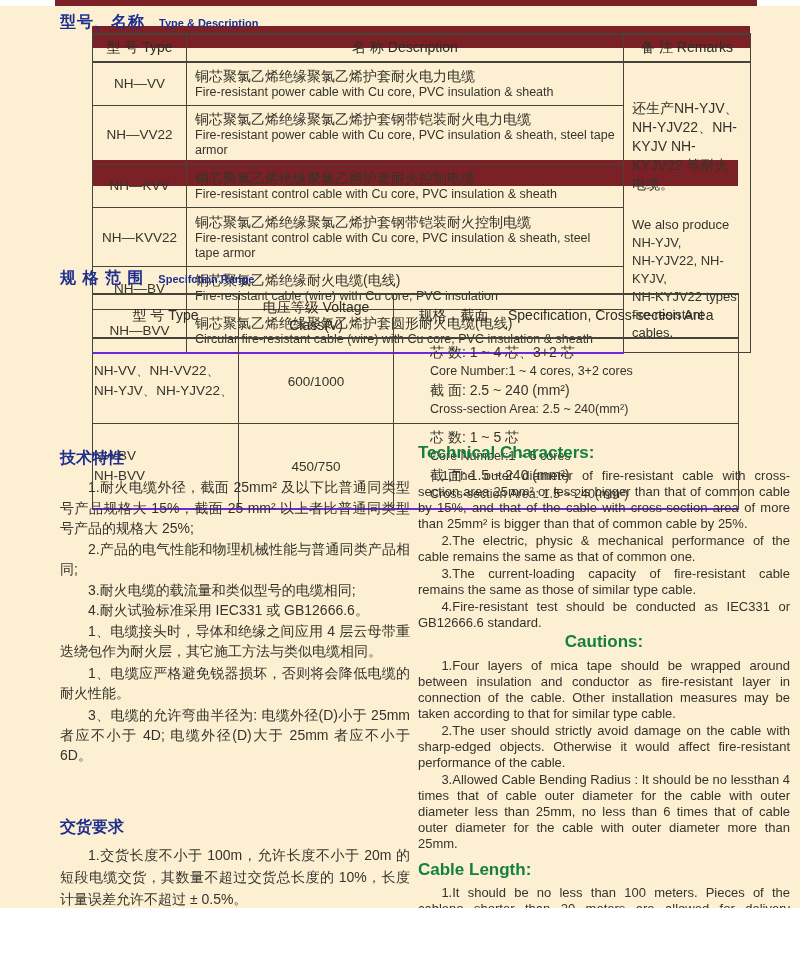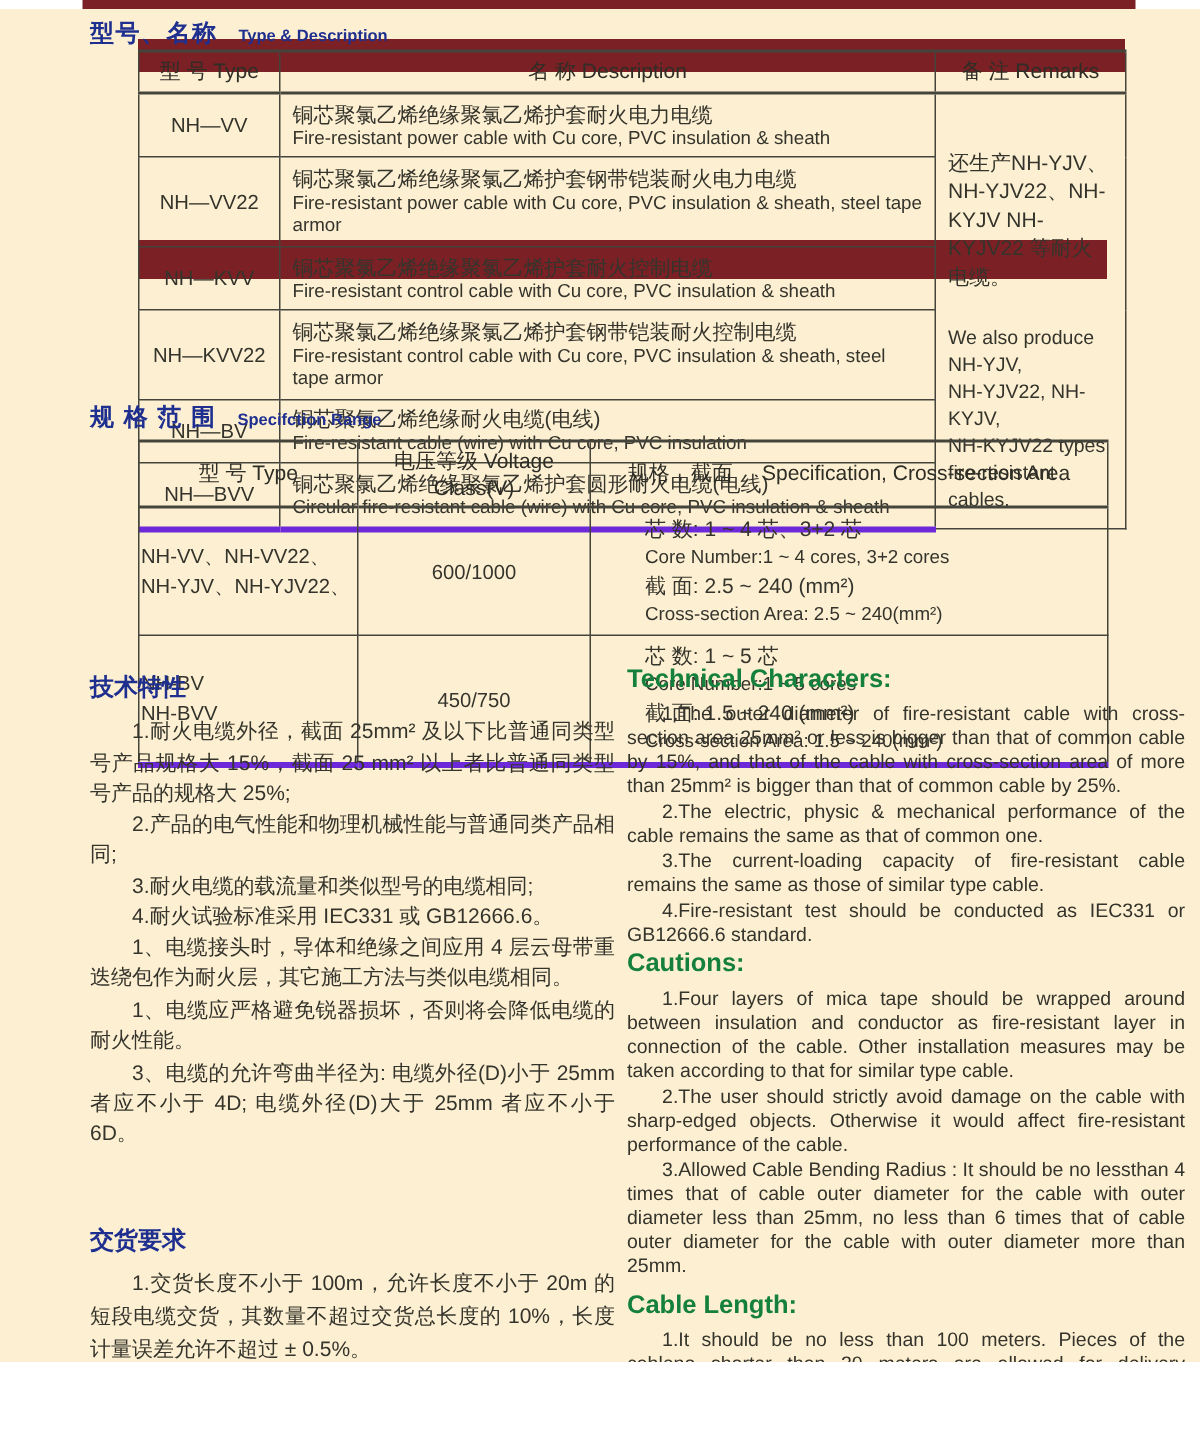--- a/index.html
+++ b/index.html
@@ -20,21 +20,21 @@
   .sec-title .en{font-size:11px;font-weight:bold;color:#1f2f8f;}
   .title1{top:12px;left:60px;}
   .title2{top:268px;left:60px;}
 
   table{border-collapse:collapse;table-layout:fixed;}
   .t1{position:absolute;top:33px;left:92px;width:658px;}
   .t2{position:absolute;top:293px;left:92px;width:646px;}
   .t1 th,.t1 td,.t2 th,.t2 td{border:1px solid #45443a;}
   .t1 th,.t2 th{border-top:2px solid #45443a;border-bottom:2px solid #45443a;
     font-weight:normal;font-size:14px;padding:4px 2px;text-align:center;color:#2e2d26;}
-  .t1 tr:last-child td,.t2 tr:last-child td{border-bottom:4px solid #6d28d9;}
+  .t1 tr:last-child td,.t2 tr:last-child td{border-bottom:2px solid #6d28d9;}
 
   .t1 td.type{font-size:13.5px;text-align:center;vertical-align:middle;}
   .t1 td.desc{padding:2px 8px;vertical-align:middle;}
   .t1 .desc .zh{font-size:14px;line-height:17px;}
   .t1 .desc .en{font-size:12.5px;line-height:15px;}
   .t1 td.remarks{padding:10px 8px;vertical-align:top;}
   .t1 .remarks .zh{font-size:14px;line-height:19px;margin-top:26px;}
   .t1 .remarks .en{font-size:13px;line-height:18px;margin-top:22px;white-space:pre-line;}
 
   .t2 td{vertical-align:middle;}
@@ -49,21 +49,21 @@
   .col-left{left:60px;top:448px;width:350px;}
   .col-right{left:418px;top:443px;width:372px;}
   .h-zh{font-size:16px;font-weight:bold;color:#1f2f8f;margin:0 0 8px 0;}
   .h-en{font-size:17px;font-weight:bold;color:#15803d;margin:0 0 5px 0;}
   .p-zh{font-size:14px;line-height:20.5px;text-indent:2em;text-align:justify;margin:0;}
   .p-en{font-size:13px;line-height:16px;text-indent:1.8em;text-align:justify;margin:0 0 1px 0;}
   .use-items .p-zh{line-height:20px;margin-bottom:2px;}
   .deliv-items .p-zh{line-height:22px;}
   .mt-use{margin-top:26px;margin-bottom:30px;}
   .mt-deliv{margin-top:52px;margin-bottom:6px;}
-  .mt-caut{margin-bottom:6px;}
+  .mt-caut{margin-bottom:6px;text-align:center;}
   .mt-len{margin-top:8px;margin-bottom:5px;}
 </style>
 </head>
 <body>
 
 <div class="page">
   <div class="top-strip"></div>
   <div class="top-bar"></div>
   <div class="edge-tab t1"></div>
   <div class="edge-tab t2"></div>

